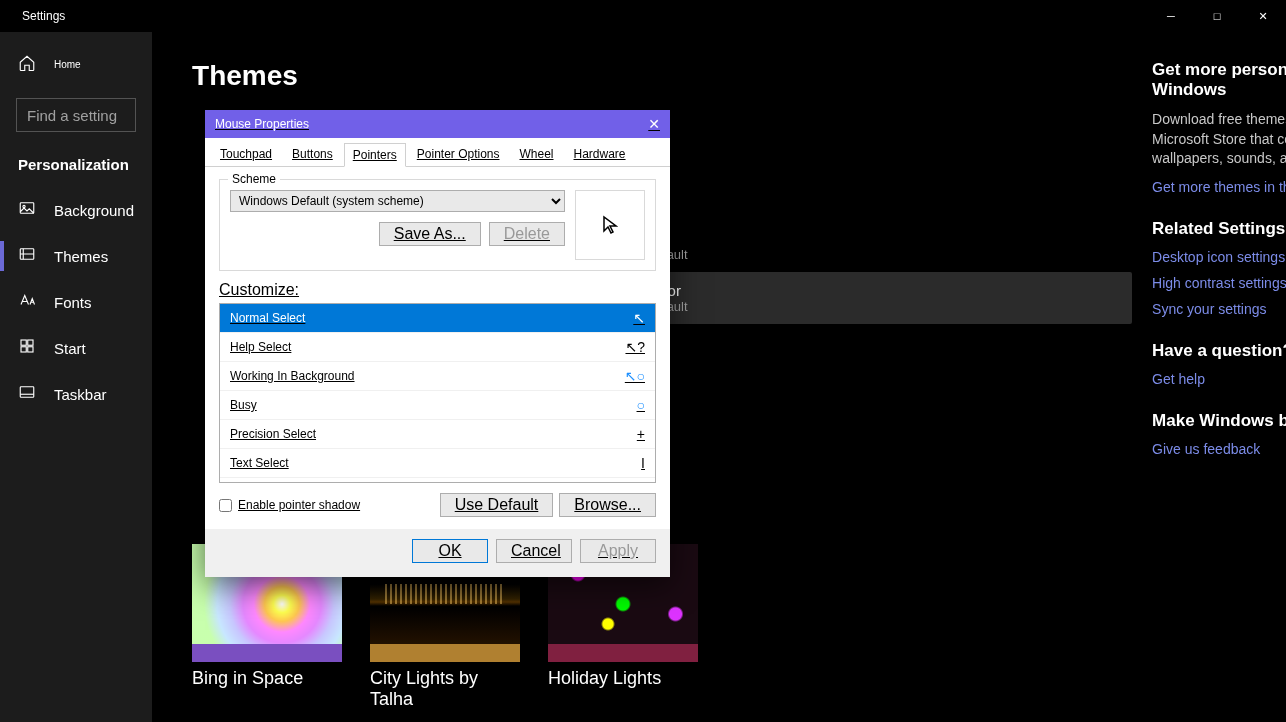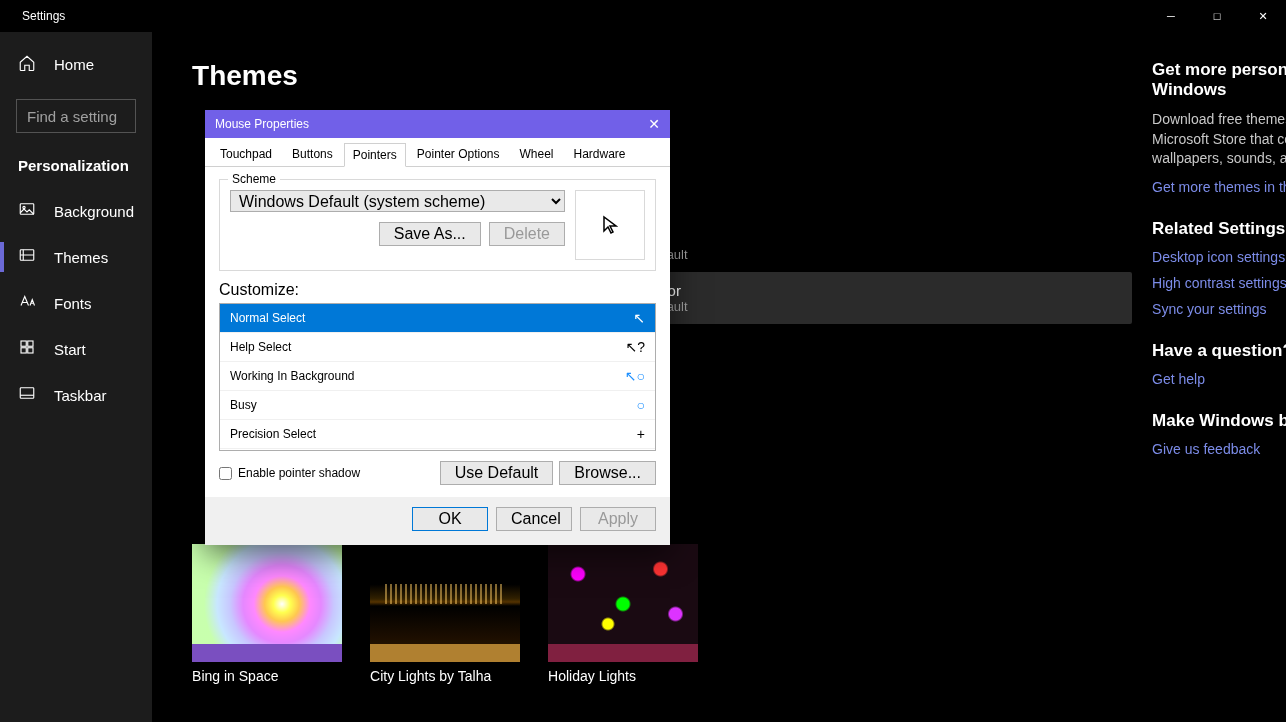--- a/index.html
+++ b/index.html
@@ -5,21 +5,21 @@
 * { margin: 0; padding: 0; box-sizing: border-box; font-family: "Segoe UI", sans-serif; }
 body { background: #000; color: #fff; width: 1286px; height: 722px; overflow: hidden; position: relative; }
 
 .titlebar { height: 32px; display: flex; align-items: center; padding-left: 22px; font-size: 12px; justify-content: space-between; }
 .titlebar .spacer { flex: 1; }
 .titlebar .winbtn { width: 46px; height: 32px; display: flex; align-items: center; justify-content: center; color: #fff; font-size: 11px; }
 
 .app { display: flex; height: calc(100% - 32px); }
 
 .sidebar { width: 320px; background: #1c1c1c; padding-top: 10px; }
-.sidebar .home { display: flex; align-items: center; gap: 18px; padding: 12px 18px; font-size: 15px; }
+.sidebar .home { display: flex; align-items: center; gap: 18px; padding: 12px 18px; font-size: 10px; }
 .sidebar .search { margin: 12px 16px 16px 16px; border: 1px solid #535353; height: 34px; display: flex; align-items: center; padding: 0 10px; color: #a0a0a0; font-size: 15px; }
 .sidebar .section-title { padding: 8px 18px 14px 18px; font-size: 15px; font-weight: 600; }
 .sidebar .nav-item { display: flex; align-items: center; gap: 18px; padding: 12px 18px; font-size: 15px; position: relative; }
 .sidebar .nav-item.active::before { content: ""; position: absolute; left: 0; top: 8px; bottom: 8px; width: 4px; background: #6b69d6; }
 .sidebar .nav-item .icon { width: 18px; text-align: center; font-size: 16px; }
 
 .main { flex: 1; padding: 28px 40px; position: relative; display: flex; }
 .main-left { flex: 1; }
 .main-right { width: 260px; padding-left: 20px; }
 .page-title { font-size: 28px; font-weight: 600; margin-bottom: 24px; }
@@ -27,47 +27,47 @@
 .related-row { display: flex; align-items: center; gap: 18px; padding: 10px 12px; border-radius: 2px; }
 .related-row.active { background: #2b2b2b; }
 .related-row .ricon { width: 28px; height: 28px; display: flex; align-items: center; justify-content: center; }
 .related-row .rtitle { font-size: 15px; }
 .related-row .rsub { font-size: 13px; color: #a0a0a0; }
 
 .themes-row { display: flex; gap: 28px; margin-top: 30px; }
 .theme-card { width: 150px; }
 .theme-thumb { width: 150px; height: 100px; background: #333; display: block; }
 .theme-accent { height: 18px; background: #7a4fc0; }
-.theme-label { font-size: 14px; margin-top: 6px; }
+.theme-label { font-size: 18px; margin-top: 6px; }
 
 .right-h { font-size: 17px; font-weight: 600; margin-bottom: 10px; margin-top: 24px; }
 .right-h:first-child { margin-top: 0; }
 .right-p { font-size: 14px; color: #c8c8c8; margin-bottom: 10px; line-height: 1.4; }
 .right-link { color: #7c8ce8; font-size: 14px; display: block; margin-bottom: 10px; cursor: pointer; }
 
 
-.dialog { position: absolute; left: 205px; top: 110px; width: 465px; background: #fff; color: #000; box-shadow: 0 8px 30px rgba(0,0,0,0.6); font-size: 12px; }
+.dialog { position: absolute; left: 205px; top: 110px; width: 465px; background: #fff; color: #000; box-shadow: 0 8px 30px rgba(0,0,0,0.6); font-size: 12px; text-decoration: underline; }
 .dialog-title { background: #7160e8; color: #fff; height: 28px; display: flex; align-items: center; padding: 0 10px; font-size: 12px; }
 .dialog-title .spacer { flex: 1; }
 .dialog-title .x { font-size: 14px; cursor: pointer; }
 .dialog-tabs { display: flex; border-bottom: 1px solid #d0d0d0; background: #fff; padding: 4px 6px 0 6px; gap: 2px; }
 .dialog-tab { padding: 4px 8px; font-size: 12px; border: 1px solid transparent; cursor: pointer; }
 .dialog-tab.active { border: 1px solid #d0d0d0; border-bottom: 1px solid #fff; background: #fff; position: relative; top: 1px; }
 .dialog-body { padding: 12px 14px; background: #fff; }
 .scheme-box { border: 1px solid #d9d9d9; padding: 10px; position: relative; margin-bottom: 10px; display: flex; gap: 10px; }
 .scheme-left { flex: 1; }
 .scheme-label { font-size: 12px; position: absolute; top: -8px; left: 8px; background: #fff; padding: 0 4px; }
-.scheme-select { width: 100%; height: 22px; border: 1px solid #adadad; background: #e9e9e9; font-size: 16px; padding: 0 4px; }
+.scheme-select { width: 100%; height: 22px; border: 1px solid #adadad; background: #e9e9e9; font-size: 12px; padding: 0 4px; }
 .scheme-btns { display: flex; gap: 8px; justify-content: flex-end; margin-top: 10px; }
 .dlg-btn { height: 24px; padding: 0 14px; font-size: 16px; border: 1px solid #adadad; background: #e9e9e9; cursor: pointer; }
 .dlg-btn:disabled { color: #999; }
 .dlg-btn.primary { border: 1px solid #0078d7; }
 .preview-box { width: 70px; height: 70px; border: 1px solid #d9d9d9; display: flex; align-items: center; justify-content: center; }
 .customize-label { font-size: 16px; margin: 6px 0 4px 0; }
-.cursor-list { border: 1px solid #adadad; height: 148px; overflow-y: scroll; }
+.cursor-list { border: 1px solid #adadad; height: 180px; overflow-y: scroll; }
 .cursor-item { display: flex; align-items: center; justify-content: space-between; padding: 6px 10px; font-size: 12px; border-bottom: 1px solid #f0f0f0; cursor: pointer; }
 .cursor-item.selected { background: #0078d7; color: #fff; }
 .cursor-glyph { font-size: 14px; }
 .shadow-row { display: flex; align-items: center; gap: 6px; margin-top: 10px; }
 .shadow-row .spacer { flex: 1; }
 .dialog-footer { display: flex; justify-content: flex-end; gap: 8px; padding: 10px 14px 14px 14px; background: #f0f0f0; }
 
 .thumb-rainbow { background: radial-gradient(circle at 60% 60%, #fff 0%, #ff0 8%, #f80 16%, #f0f 26%, #80f 36%, #08f 48%, #0cf 60%, #0f8 72%), #c88850; background-blend-mode: screen; }
 .thumb-city { background: linear-gradient(#000 0%, #000 40%, #332200 55%, #553300 58%, #000 62%, #221100 100%); position: relative; }
 .thumb-city::after { content: ""; position: absolute; left: 10%; right: 10%; top: 40%; height: 20%; background: repeating-linear-gradient(90deg, #ffcc66 0 2px, transparent 2px 5px); opacity: 0.5; }

